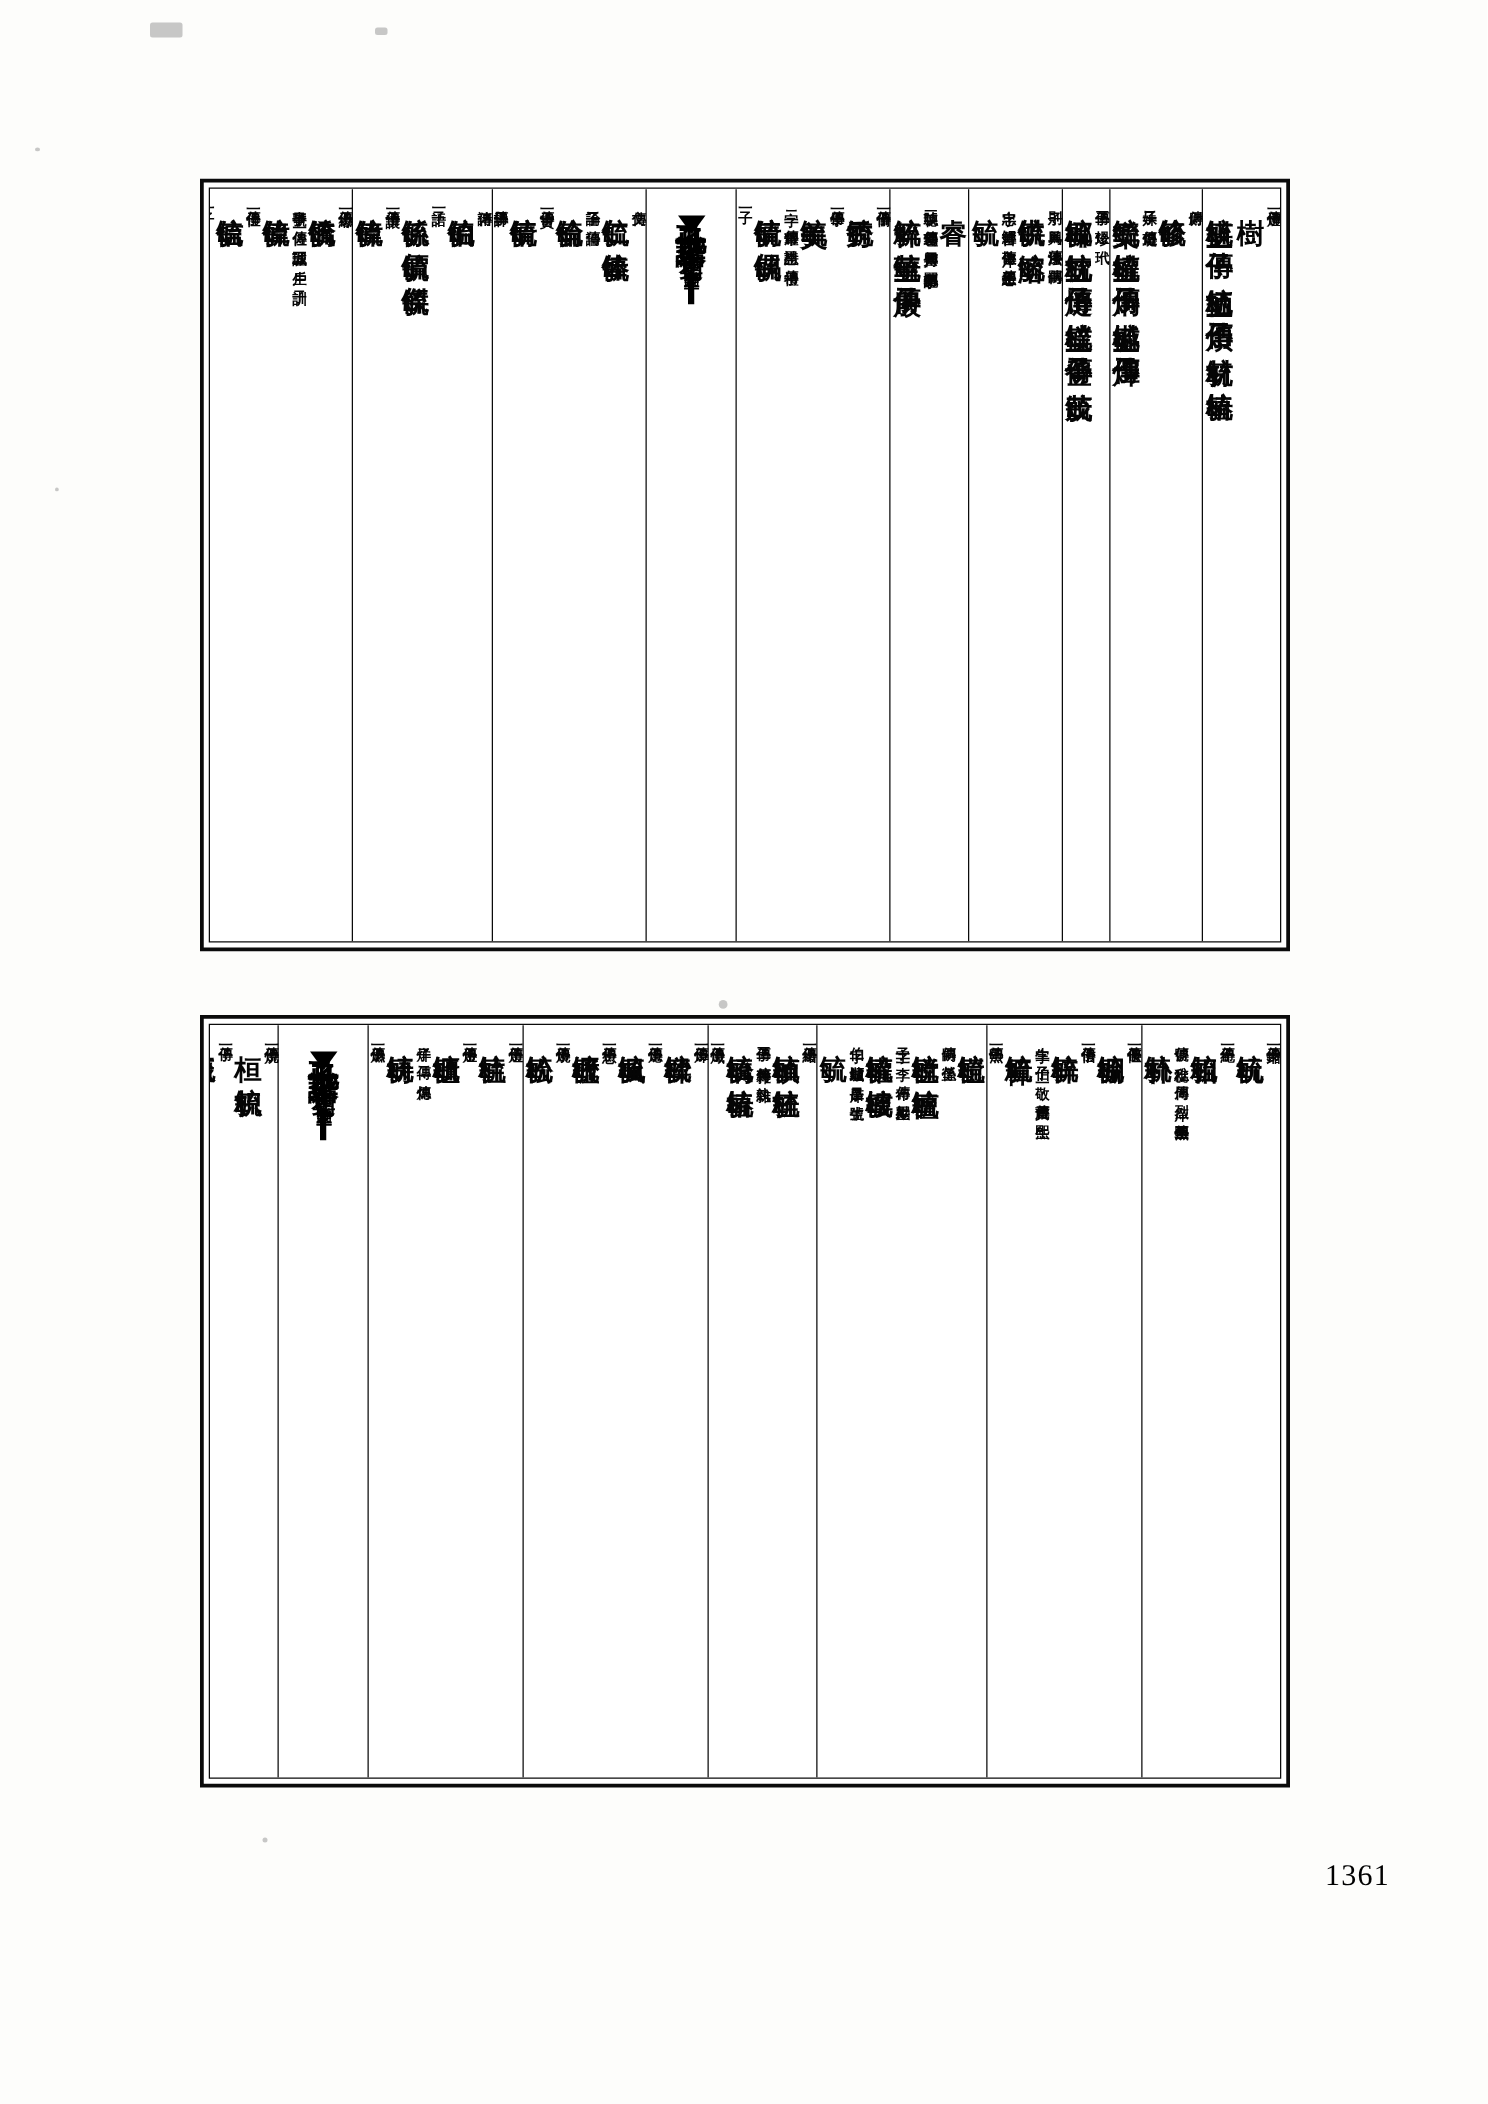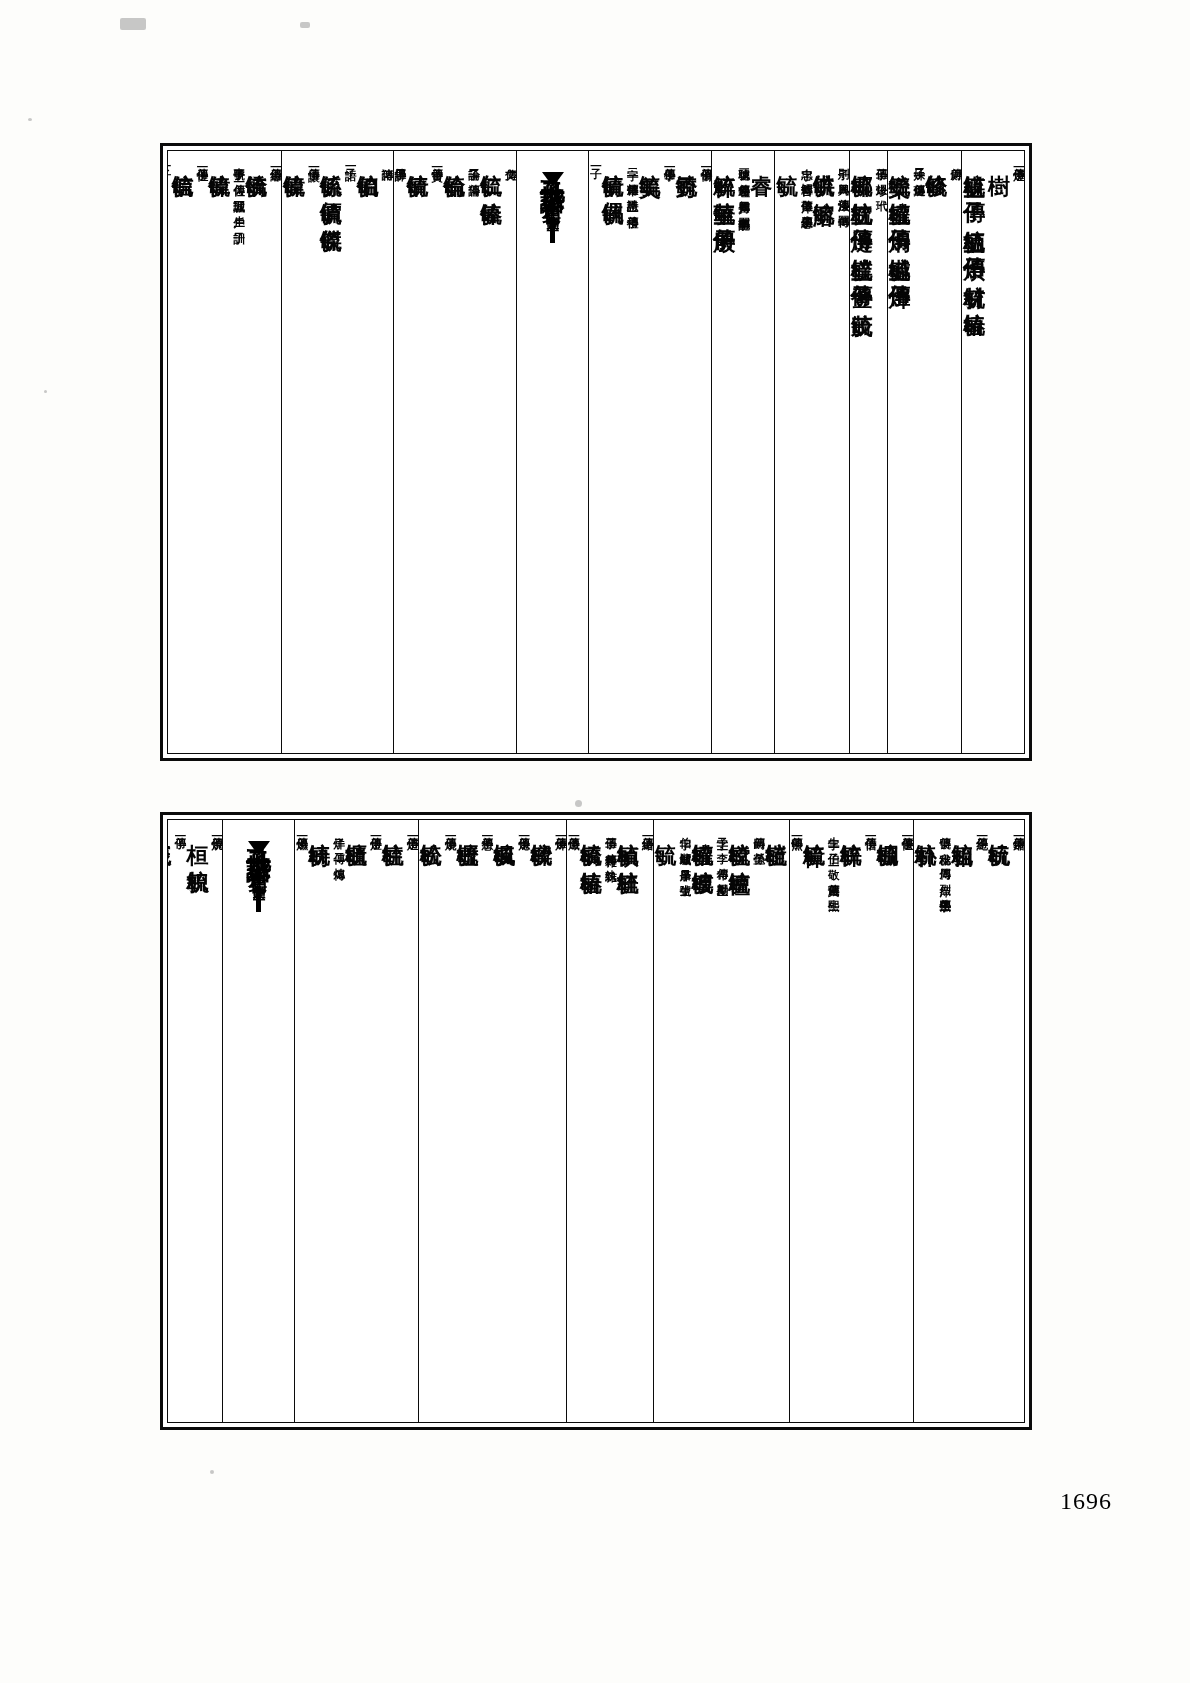--- a/index.html
+++ b/index.html
@@ -337,14 +337,14 @@
           <div class="colbody">
             <span class="vtext run big">毓振</span>
             <span class="vtext run small">傳子一</span>
             <span class="vtext run big">桓 毓枳</span>
             <span class="vtext run small">傳子一烷</span>
           </div>
         </div>
       </div>
   </div>
 
-  <div class="page-number">1696</div>
+  <div class="page-number">1361</div>
 </div>
 
 </body></html>

